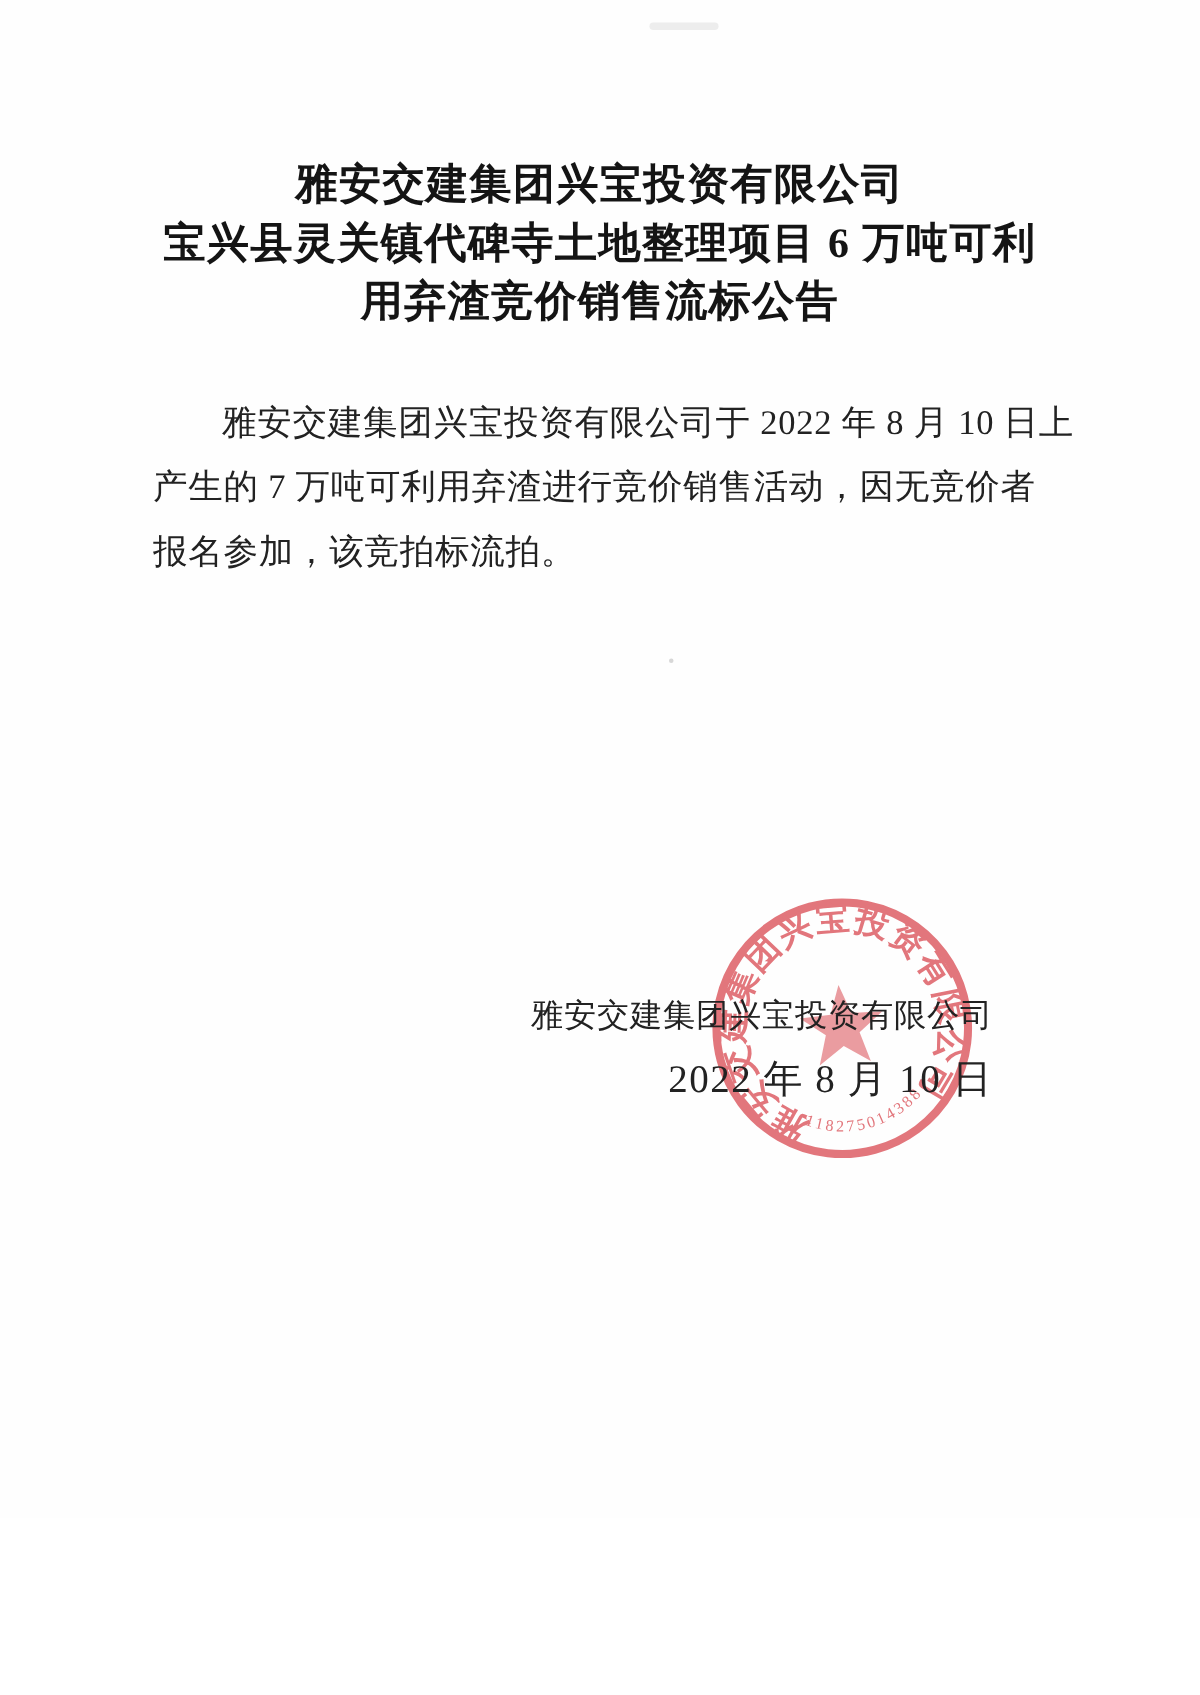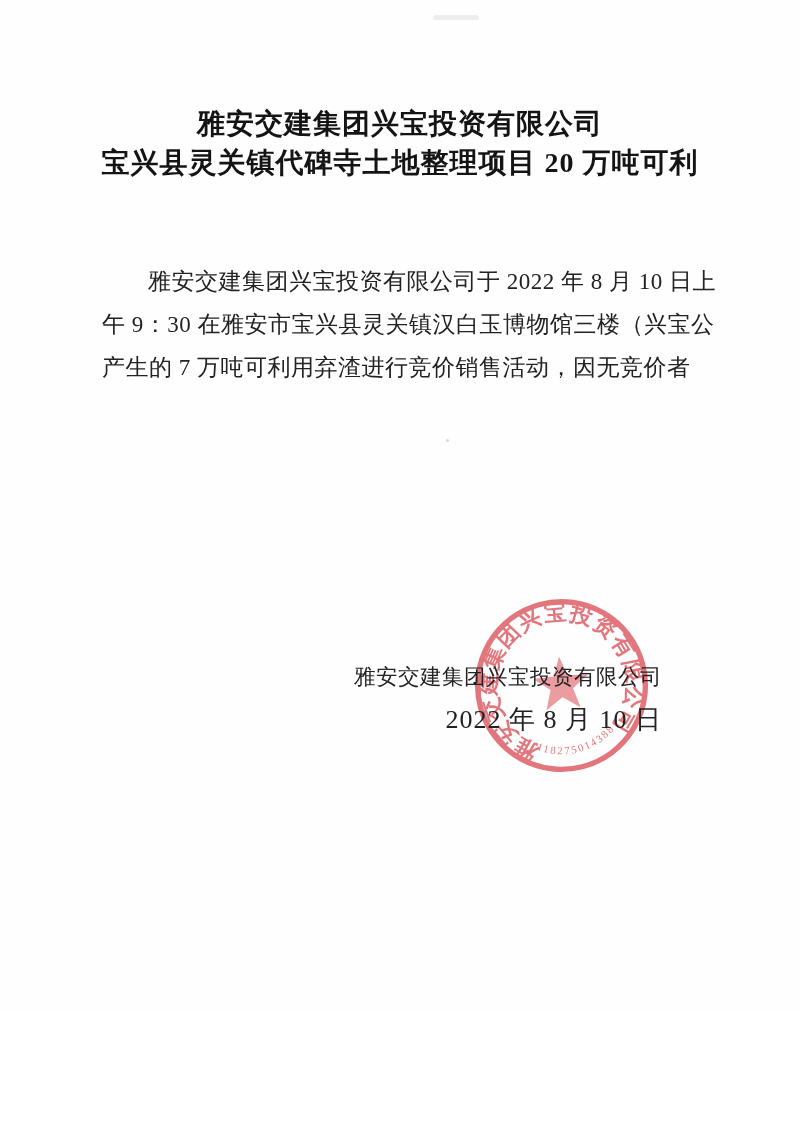--- a/index.html
+++ b/index.html
@@ -106,27 +106,28 @@
 </head>
 <body>
 
 <div class="page">
 
   <div class="scan-artifact"></div>
   <div class="speck"></div>
 
   <div class="title-block">
     <div class="title-line">雅安交建集团兴宝投资有限公司</div>
-    <div class="title-line">宝兴县灵关镇代碑寺土地整理项目 20 万吨可利</div>
+    <div class="title-line">宝兴县灵关镇代碑寺土地整理项目 6 万吨可利</div>
+    <div class="title-line">用弃渣竞价销售流标公告</div>
   </div>
 
   <div class="body-block">
     <div class="body-line indent">雅安交建集团兴宝投资有限公司于 2022 年 8 月 10 日上</div>
-    <div class="body-line">午 9：30 在雅安市宝兴县灵关镇汉白玉博物馆三楼（兴宝公</div>
     <div class="body-line">产生的 7 万吨可利用弃渣进行竞价销售活动，因无竞价者</div>
+    <div class="body-line">报名参加，该竞拍标流拍。</div>
   </div>
 
   <svg class="stamp" viewBox="0 0 200 200" color="#dc5960">
     <g transform="rotate(-15 100 100)">
       <circle cx="100" cy="100" r="78" fill="none" stroke="currentColor" stroke-width="5"></circle>
       <polygon transform="rotate(10 100 100)" points="100,73 106.5,91.1 125.7,91.7 110.5,103.4 115.9,121.8 100,111 84.1,121.8 89.5,103.4 74.3,91.7 93.5,91.1" fill="currentColor" opacity="0.72"></polygon>
       <path id="stamp-text-arc" d="M 60.8 146.7 A 61 61 0 1 1 139.2 146.7" fill="none"></path>
       <text font-size="21" font-weight="bold" fill="currentColor" letter-spacing="1.2">
         <textPath href="#stamp-text-arc" startOffset="50%" text-anchor="middle">雅安交建集团兴宝投资有限公司</textPath>
       </text>

